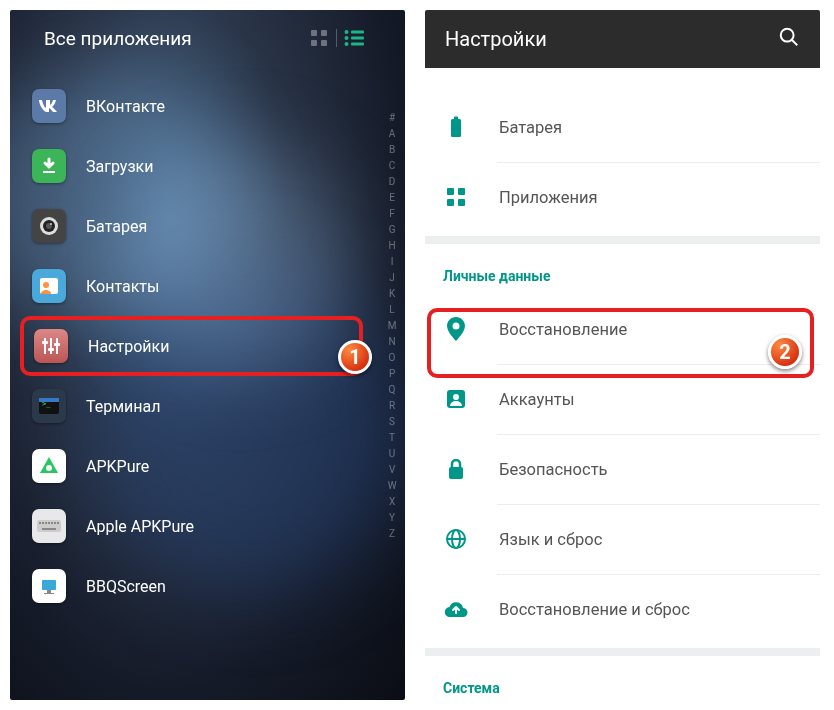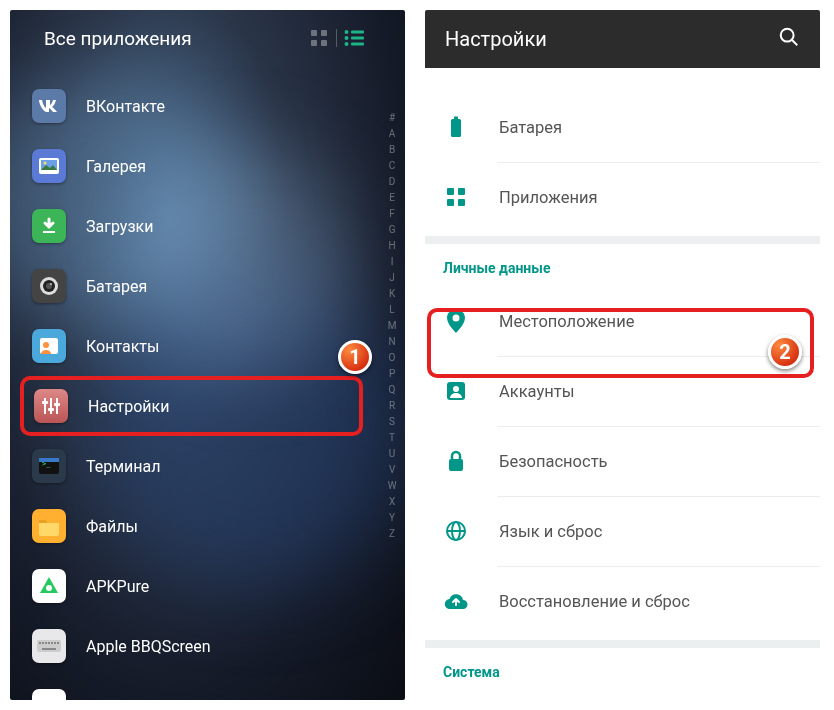--- a/index.html
+++ b/index.html
@@ -152,21 +152,21 @@
   .right-header .spacer { flex: 1; }
   .settings-group {
     background: #fff;
     margin-bottom: 8px;
     padding-bottom: 4px;
   }
   .section-title {
     color: #009688;
     font-size: 14px;
     font-weight: 700;
-    padding: 16px 18px 10px;
+    padding: 24px 18px 10px;
   }
   .settings-item {
     display: flex;
     align-items: center;
     height: 70px;
     padding: 0 18px;
     color: #555;
     font-size: 16.5px;
     position: relative;
   }
@@ -241,31 +241,20 @@
 
       <div class="app-item">
         <div class="app-icon" style="background:#5b7aa8">
           <svg width="22" height="14" viewBox="0 0 22 14">
               <path fill="#fff" d="M1 1h3c0 0 1 6 4 8 0-3 0-8 0-8h4v5c2-1 3-5 3-5h3c0 0-1 5-4 7 3 2 5 5 5 5h-4c0 0-2-3-4-4v4h-2C5 13 1 5 1 1z"></path>
             </svg>
         </div>
         <span>ВКонтакте</span>
       </div>
 
-      <div class="app-item">
-        <div class="app-icon" style="background:#5a7ad6">
-          <svg width="24" height="20" viewBox="0 0 24 20">
-              <rect x="2" y="2" width="20" height="16" rx="2" fill="#fff"></rect>
-              <rect x="4" y="4" width="16" height="10" fill="#6aa0e8"></rect>
-              <circle cx="8" cy="7" r="1.5" fill="#ffe066"></circle>
-              <path d="M4 14 L9 9 L13 12 L16 9 L20 14 Z" fill="#3a7a40"></path>
-            </svg>
-        </div>
-        <span>Галерея</span>
-      </div>
 
       <div class="app-item">
         <div class="app-icon" style="background:#3cb558">
           <svg width="18" height="18" viewBox="0 0 18 18">
               <path fill="#fff" d="M9 2v8m0 0l-4-4m4 4l4-4" stroke="#fff" stroke-width="3" stroke-linecap="round"></path>
               <rect x="3" y="14" width="12" height="2" fill="#fff"></rect>
             </svg>
         </div>
         <span>Загрузки</span>
       </div>
@@ -311,29 +300,20 @@
         <div class="app-icon" style="background:#2a3a4a">
           <svg width="24" height="20" viewBox="0 0 24 20">
               <rect x="2" y="2" width="20" height="16" rx="2" fill="#111"></rect>
               <text x="5" y="10" fill="#3cff80" font-size="7" font-family="monospace">&gt;_</text>
               <rect x="2" y="2" width="20" height="4" fill="#3878c8"></rect>
             </svg>
         </div>
         <span>Терминал</span>
       </div>
 
-      <div class="app-item">
-        <div class="app-icon" style="background:#ffb030">
-          <svg width="24" height="20" viewBox="0 0 24 20">
-              <path d="M2 4 h7 l2 3 h11 v11 a2 2 0 0 1-2 2 H4 a2 2 0 0 1-2-2 z" fill="#ffd86a"></path>
-              <path d="M2 4 h7 l2 3 h-9 z" fill="#e8a020"></path>
-            </svg>
-        </div>
-        <span>Файлы</span>
-      </div>
 
       <div class="app-item">
         <div class="app-icon" style="background:#fff">
           <svg width="24" height="24" viewBox="0 0 24 24">
               <path d="M12 3 L21 19 H3 Z" fill="#28c860"></path>
               <circle cx="12" cy="14" r="3" fill="#fff"></circle>
             </svg>
         </div>
         <span>APKPure</span>
       </div>
@@ -347,21 +327,21 @@
                 <rect x="6" y="5" width="2" height="2"></rect>
                 <rect x="9" y="5" width="2" height="2"></rect>
                 <rect x="12" y="5" width="2" height="2"></rect>
                 <rect x="15" y="5" width="2" height="2"></rect>
                 <rect x="18" y="5" width="2" height="2"></rect>
                 <rect x="21" y="5" width="2" height="2"></rect>
                 <rect x="6" y="11" width="14" height="2"></rect>
               </g>
             </svg>
         </div>
-        <span>Apple BBQScreen</span>
+        <span>Apple APKPure</span>
       </div>
 
       <div class="app-item">
         <div class="app-icon" style="background:#fff">
           <svg width="22" height="22" viewBox="0 0 22 22">
               <rect x="4" y="5" width="14" height="10" rx="1" fill="#3aa8d8"></rect>
               <rect x="9" y="15" width="4" height="3" fill="#888"></rect>
               <rect x="6" y="18" width="10" height="1" fill="#888"></rect>
             </svg>
         </div>
@@ -441,21 +421,21 @@
     </div>
 
     <div class="settings-group">
       <div class="section-title">Личные данные</div>
       <div class="settings-item">
         <span class="settings-icon">
           <svg width="18" height="24" viewBox="0 0 18 24" fill="currentColor">
               <path d="M9 0C4 0 0 4 0 9c0 6 9 15 9 15s9-9 9-15c0-5-4-9-9-9zm0 12.5A3.5 3.5 0 1 1 9 5.5a3.5 3.5 0 0 1 0 7z"></path>
             </svg>
         </span>
-        <span>Местоположение</span>
+        <span>Восстановление</span>
       </div>
       <div class="settings-item">
         <span class="settings-icon">
           <svg width="22" height="22" viewBox="0 0 22 22" fill="currentColor">
               <rect x="2" y="2" width="18" height="18" rx="3"></rect>
               <circle cx="11" cy="9" r="3" fill="#fff"></circle>
               <path d="M5 18c0-3 3-5 6-5s6 2 6 5" fill="#fff"></path>
             </svg>
         </span>
         <span>Аккаунты</span>

